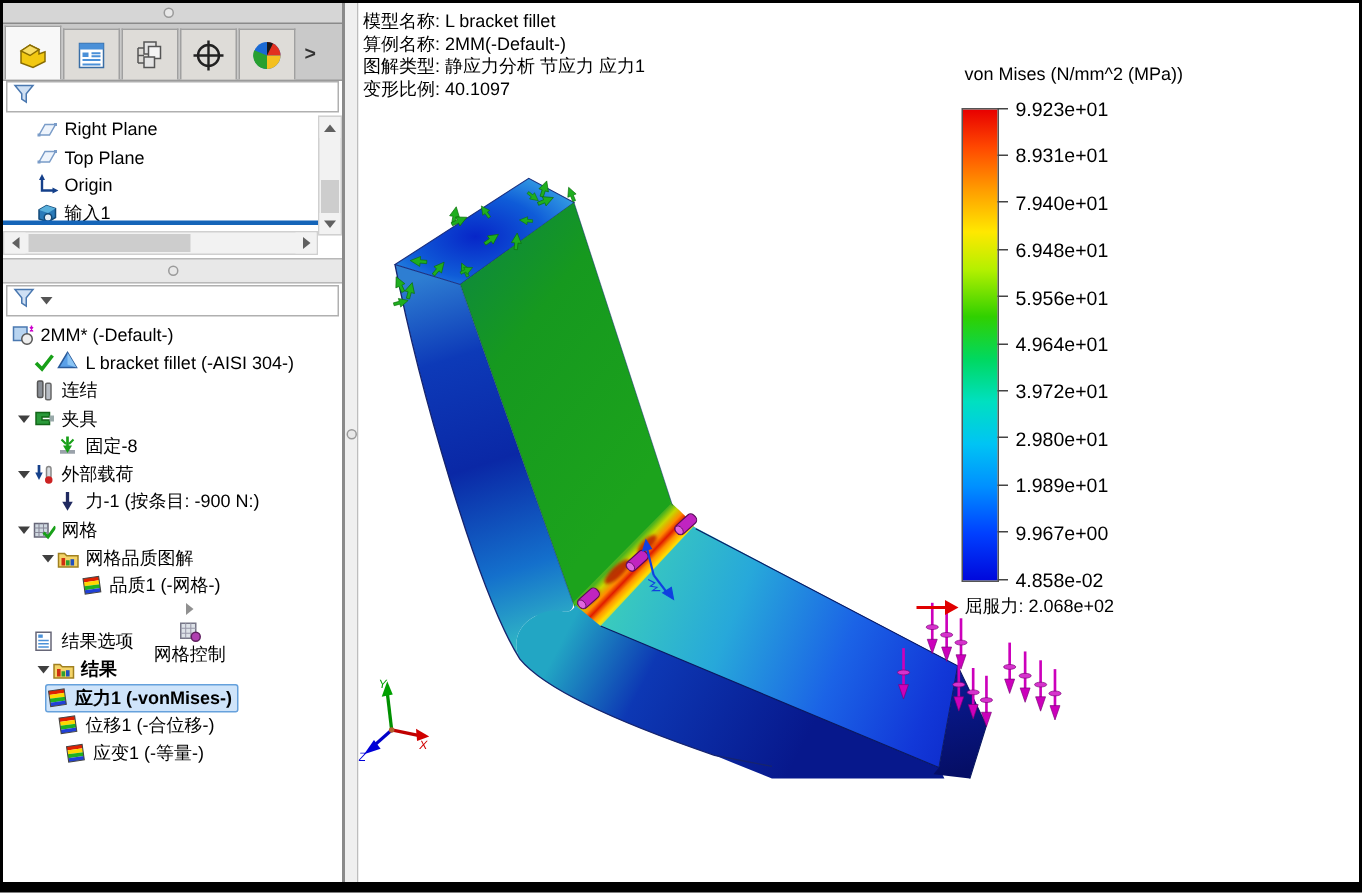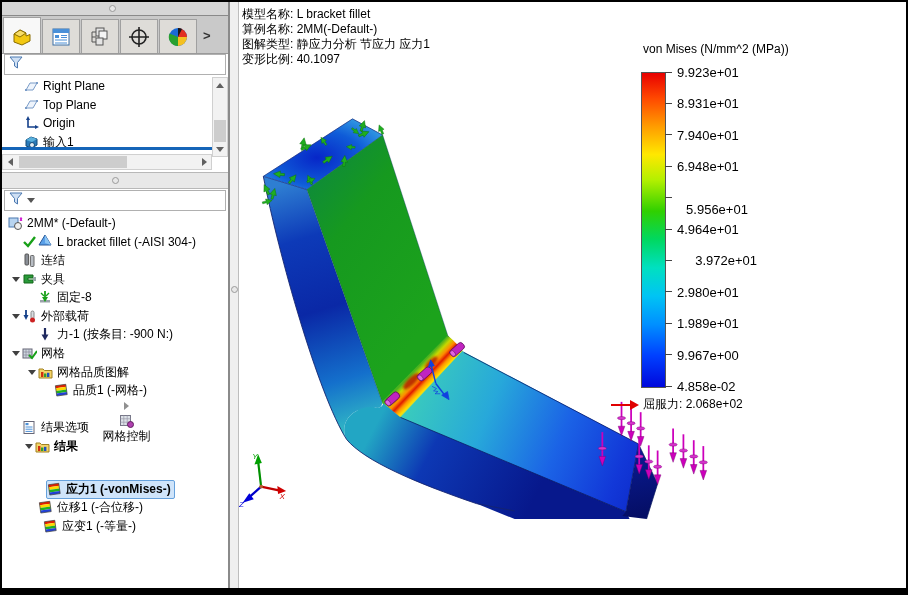--- a/index.html
+++ b/index.html
@@ -350,21 +350,21 @@
           <span class="icons">
             <svg width="15" height="15" viewBox="0 0 15 15">
               <path d="M1,4 h4 l1.5,1.5 H14 V13 H1 Z" fill="#f4d468" stroke="#a08020"></path>
               <rect x="3" y="7" width="2.4" height="5" fill="#d03010"></rect>
               <rect x="6" y="8.5" width="2.4" height="3.5" fill="#30a030"></rect>
               <rect x="9" y="7.8" width="2.4" height="4.2" fill="#2050c0"></rect>
             </svg>
           </span>
           <span class="lbl bold">结果</span>
         </div>
-        <div class="trow" style="padding-left: 31px; margin-top: 24px;">
+        <div class="trow" style="padding-left: 15px;">
           <span class="arrow-slot"></span>
           <span class="sel-hl">
             <span class="icons">
               <svg width="15" height="15" viewBox="0 0 15 15">
                 <g transform="rotate(-8 7 7)">
                   <rect x="2" y="2" width="10.5" height="2.6" fill="#e02000"></rect>
                   <rect x="2" y="4.6" width="10.5" height="2.6" fill="#ffd800"></rect>
                   <rect x="2" y="7.2" width="10.5" height="2.6" fill="#20b020"></rect>
                   <rect x="2" y="9.8" width="10.5" height="2.6" fill="#2040d8"></rect>
                   <rect x="2" y="2" width="10.5" height="10.4" fill="none" stroke="#444" stroke-width="0.7"></rect>
@@ -584,25 +584,25 @@
       <div id="legend-labels">
           <div class="legend-tick" style="top: 41.5px;"></div>
           <div class="legend-label" style="top: 35px;">9.923e+01</div>
           <div class="legend-tick" style="top: 72.9px;"></div>
           <div class="legend-label" style="top: 66.4px;">8.931e+01</div>
           <div class="legend-tick" style="top: 104.3px;"></div>
           <div class="legend-label" style="top: 97.8px;">7.940e+01</div>
           <div class="legend-tick" style="top: 135.7px;"></div>
           <div class="legend-label" style="top: 129.2px;">6.948e+01</div>
           <div class="legend-tick" style="top: 167.1px;"></div>
-          <div class="legend-label" style="top: 172px; text-align: center;">5.956e+01</div>
+          <div class="legend-label" style="top: 161px;">5.956e+01</div>
           <div class="legend-tick" style="top: 198.5px;"></div>
           <div class="legend-label" style="top: 192px;">4.964e+01</div>
           <div class="legend-tick" style="top: 229.9px;"></div>
-          <div class="legend-label" style="top: 223.4px; text-align: right;">3.972e+01</div>
+          <div class="legend-label" style="top: 223.4px;">3.972e+01</div>
           <div class="legend-tick" style="top: 261.3px;"></div>
           <div class="legend-label" style="top: 254.8px;">2.980e+01</div>
           <div class="legend-tick" style="top: 292.7px;"></div>
           <div class="legend-label" style="top: 286.2px;">1.989e+01</div>
           <div class="legend-tick" style="top: 324.1px;"></div>
           <div class="legend-label" style="top: 317.6px;">9.967e+00</div>
           <div class="legend-tick" style="top: 355.5px;"></div>
           <div class="legend-label" style="top: 349px;">4.858e-02</div>
         </div>
     </div>

